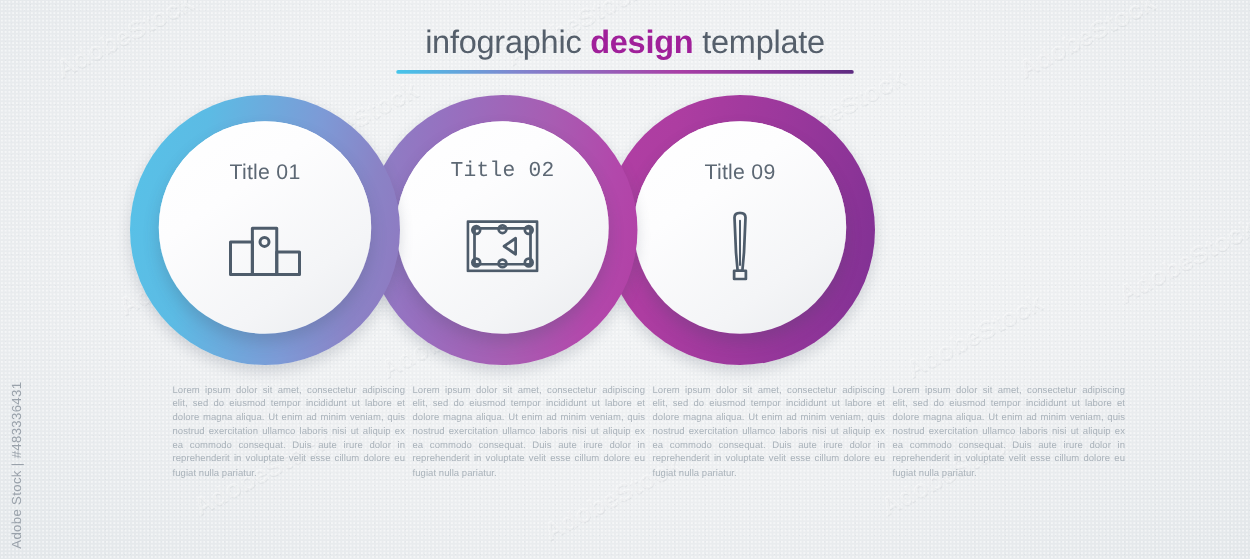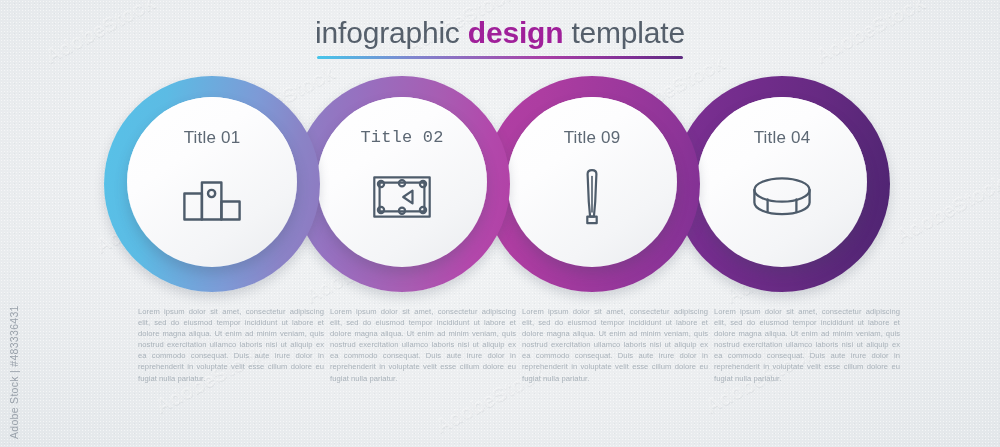--- a/index.html
+++ b/index.html
@@ -37,21 +37,21 @@
 
   
   .header {
     position: absolute;
     left: 0;
     top: 16px;
     width: 1000px;
     text-align: center;
   }
   .headline {
-    font-size: 30px;
+    font-size: 26px;
     line-height: 34px;
     color: #555f6b;
     letter-spacing: -0.2px;
     white-space: nowrap;
   }
   .headline .hl-strong {
     font-weight: bold;
     color: #a0209a;
   }
   .headline .hl-light { font-weight: normal; }
@@ -264,34 +264,20 @@
           <svg width="26" height="56" viewBox="0 0 26 56" fill="none" stroke="#4e5c6b" stroke-width="2.2" stroke-linejoin="round" stroke-linecap="round">
             <path d="M8.6 5.0 C8.6 2.4 10.5 1.2 13.0 1.2 C15.5 1.2 17.4 2.4 17.4 5.0
                      L16.2 33.0 L14.9 47.6 L11.1 47.6 L9.8 33.0 Z"></path>
             <rect x="8.3" y="47.6" width="9.4" height="6.6"></rect>
             <path d="M13.0 7.6 L13.0 43.0" stroke-width="1.6"></path>
           </svg>
         </div>
       </div>
     </div>
 
-    <div class="step" data-idx="3">
-      <div class="ring"></div>
-      <div class="card">
-        <div class="card-title">Title 04</div>
-        <div class="icon-wrap">
-          <svg width="58" height="40" viewBox="0 0 58 40" fill="none" stroke="#4e5c6b" stroke-width="2.3" stroke-linejoin="round" stroke-linecap="round">
-            <ellipse cx="29" cy="13.0" rx="27.6" ry="11.7"></ellipse>
-            <path d="M1.4 13.0 L1.4 25.4 C1.4 31.9 13.8 37.1 29 37.1 C44.2 37.1 56.6 31.9 56.6 25.4 L56.6 13.0"></path>
-            <path d="M14.6 22.4 L14.6 35.0"></path>
-            <path d="M43.4 22.4 L43.4 35.0"></path>
-          </svg>
-        </div>
-      </div>
-    </div>
 
   </div>
 
   <div class="copy-row">
     <div class="copy" data-idx="0">Lorem ipsum dolor sit amet, consectetur adipiscing elit, sed do eiusmod tempor incididunt ut labore et dolore magna aliqua. Ut enim ad minim veniam, quis nostrud exercitation ullamco laboris nisi ut aliquip ex ea commodo consequat. Duis aute irure dolor in reprehenderit in voluptate velit esse cillum dolore eu fugiat nulla pariatur.</div>
     <div class="copy" data-idx="1">Lorem ipsum dolor sit amet, consectetur adipiscing elit, sed do eiusmod tempor incididunt ut labore et dolore magna aliqua. Ut enim ad minim veniam, quis nostrud exercitation ullamco laboris nisi ut aliquip ex ea commodo consequat. Duis aute irure dolor in reprehenderit in voluptate velit esse cillum dolore eu fugiat nulla pariatur.</div>
     <div class="copy" data-idx="2">Lorem ipsum dolor sit amet, consectetur adipiscing elit, sed do eiusmod tempor incididunt ut labore et dolore magna aliqua. Ut enim ad minim veniam, quis nostrud exercitation ullamco laboris nisi ut aliquip ex ea commodo consequat. Duis aute irure dolor in reprehenderit in voluptate velit esse cillum dolore eu fugiat nulla pariatur.</div>
     <div class="copy" data-idx="3">Lorem ipsum dolor sit amet, consectetur adipiscing elit, sed do eiusmod tempor incididunt ut labore et dolore magna aliqua. Ut enim ad minim veniam, quis nostrud exercitation ullamco laboris nisi ut aliquip ex ea commodo consequat. Duis aute irure dolor in reprehenderit in voluptate velit esse cillum dolore eu fugiat nulla pariatur.</div>
   </div>
 

